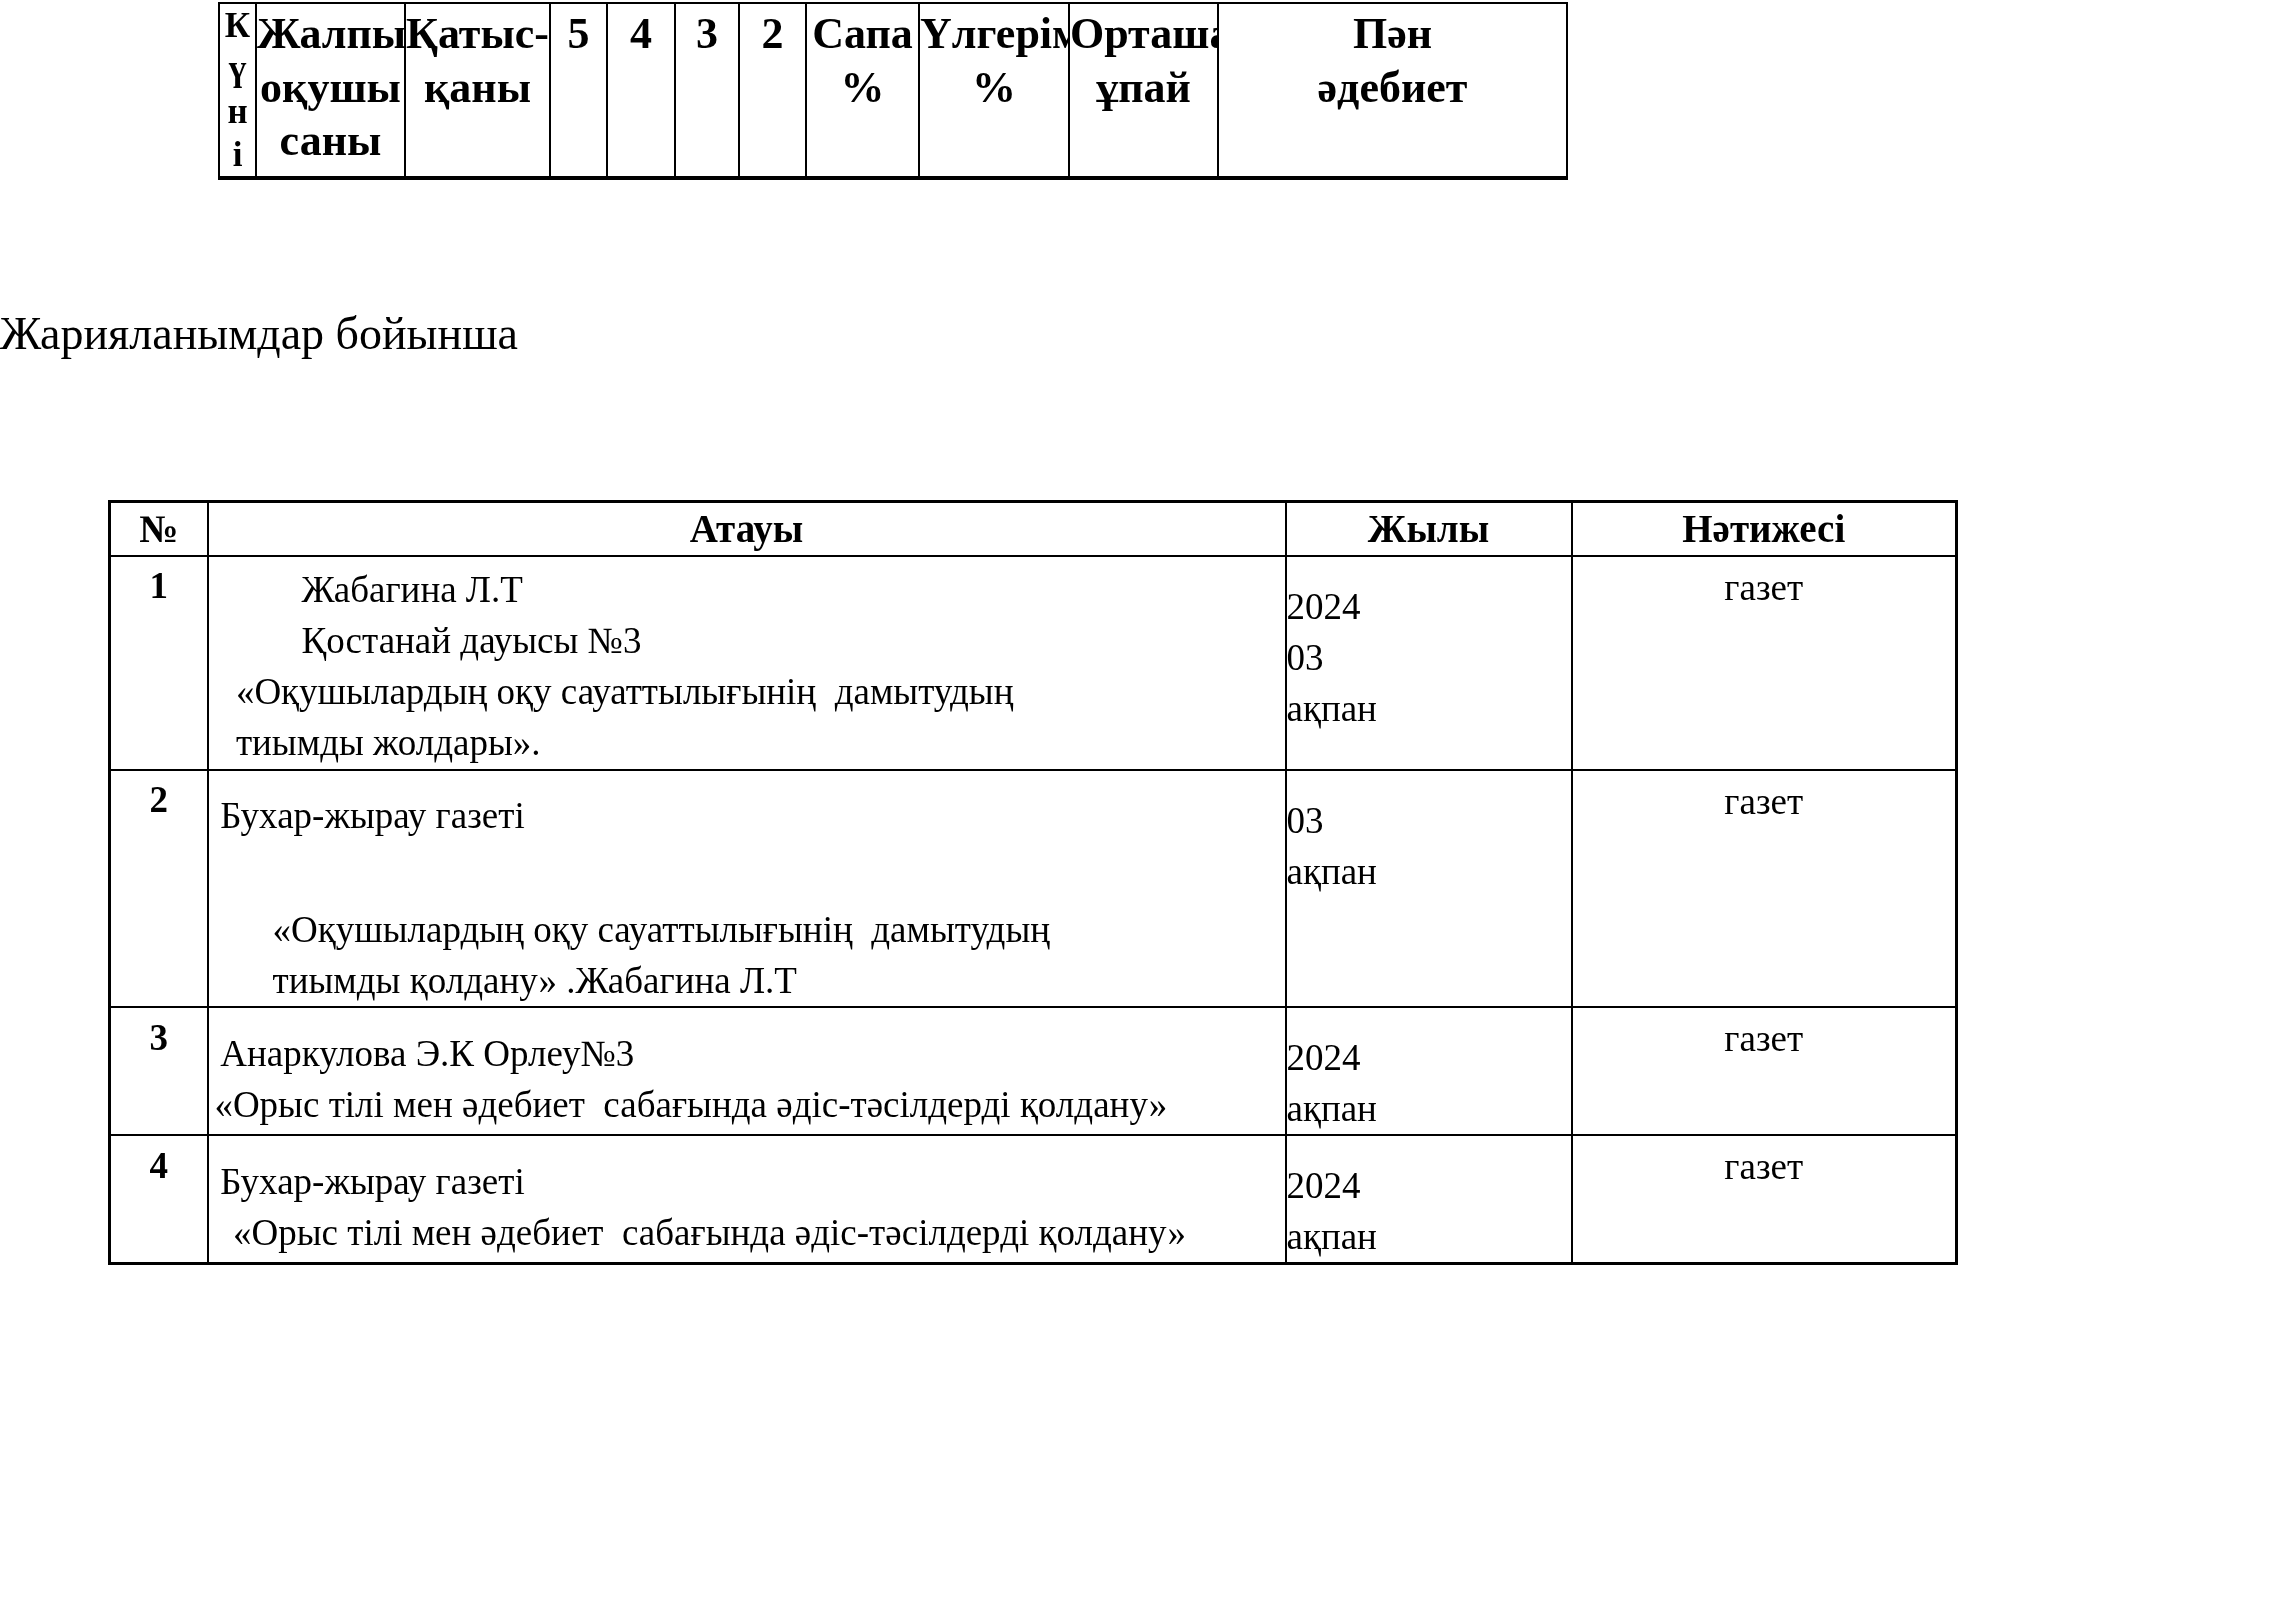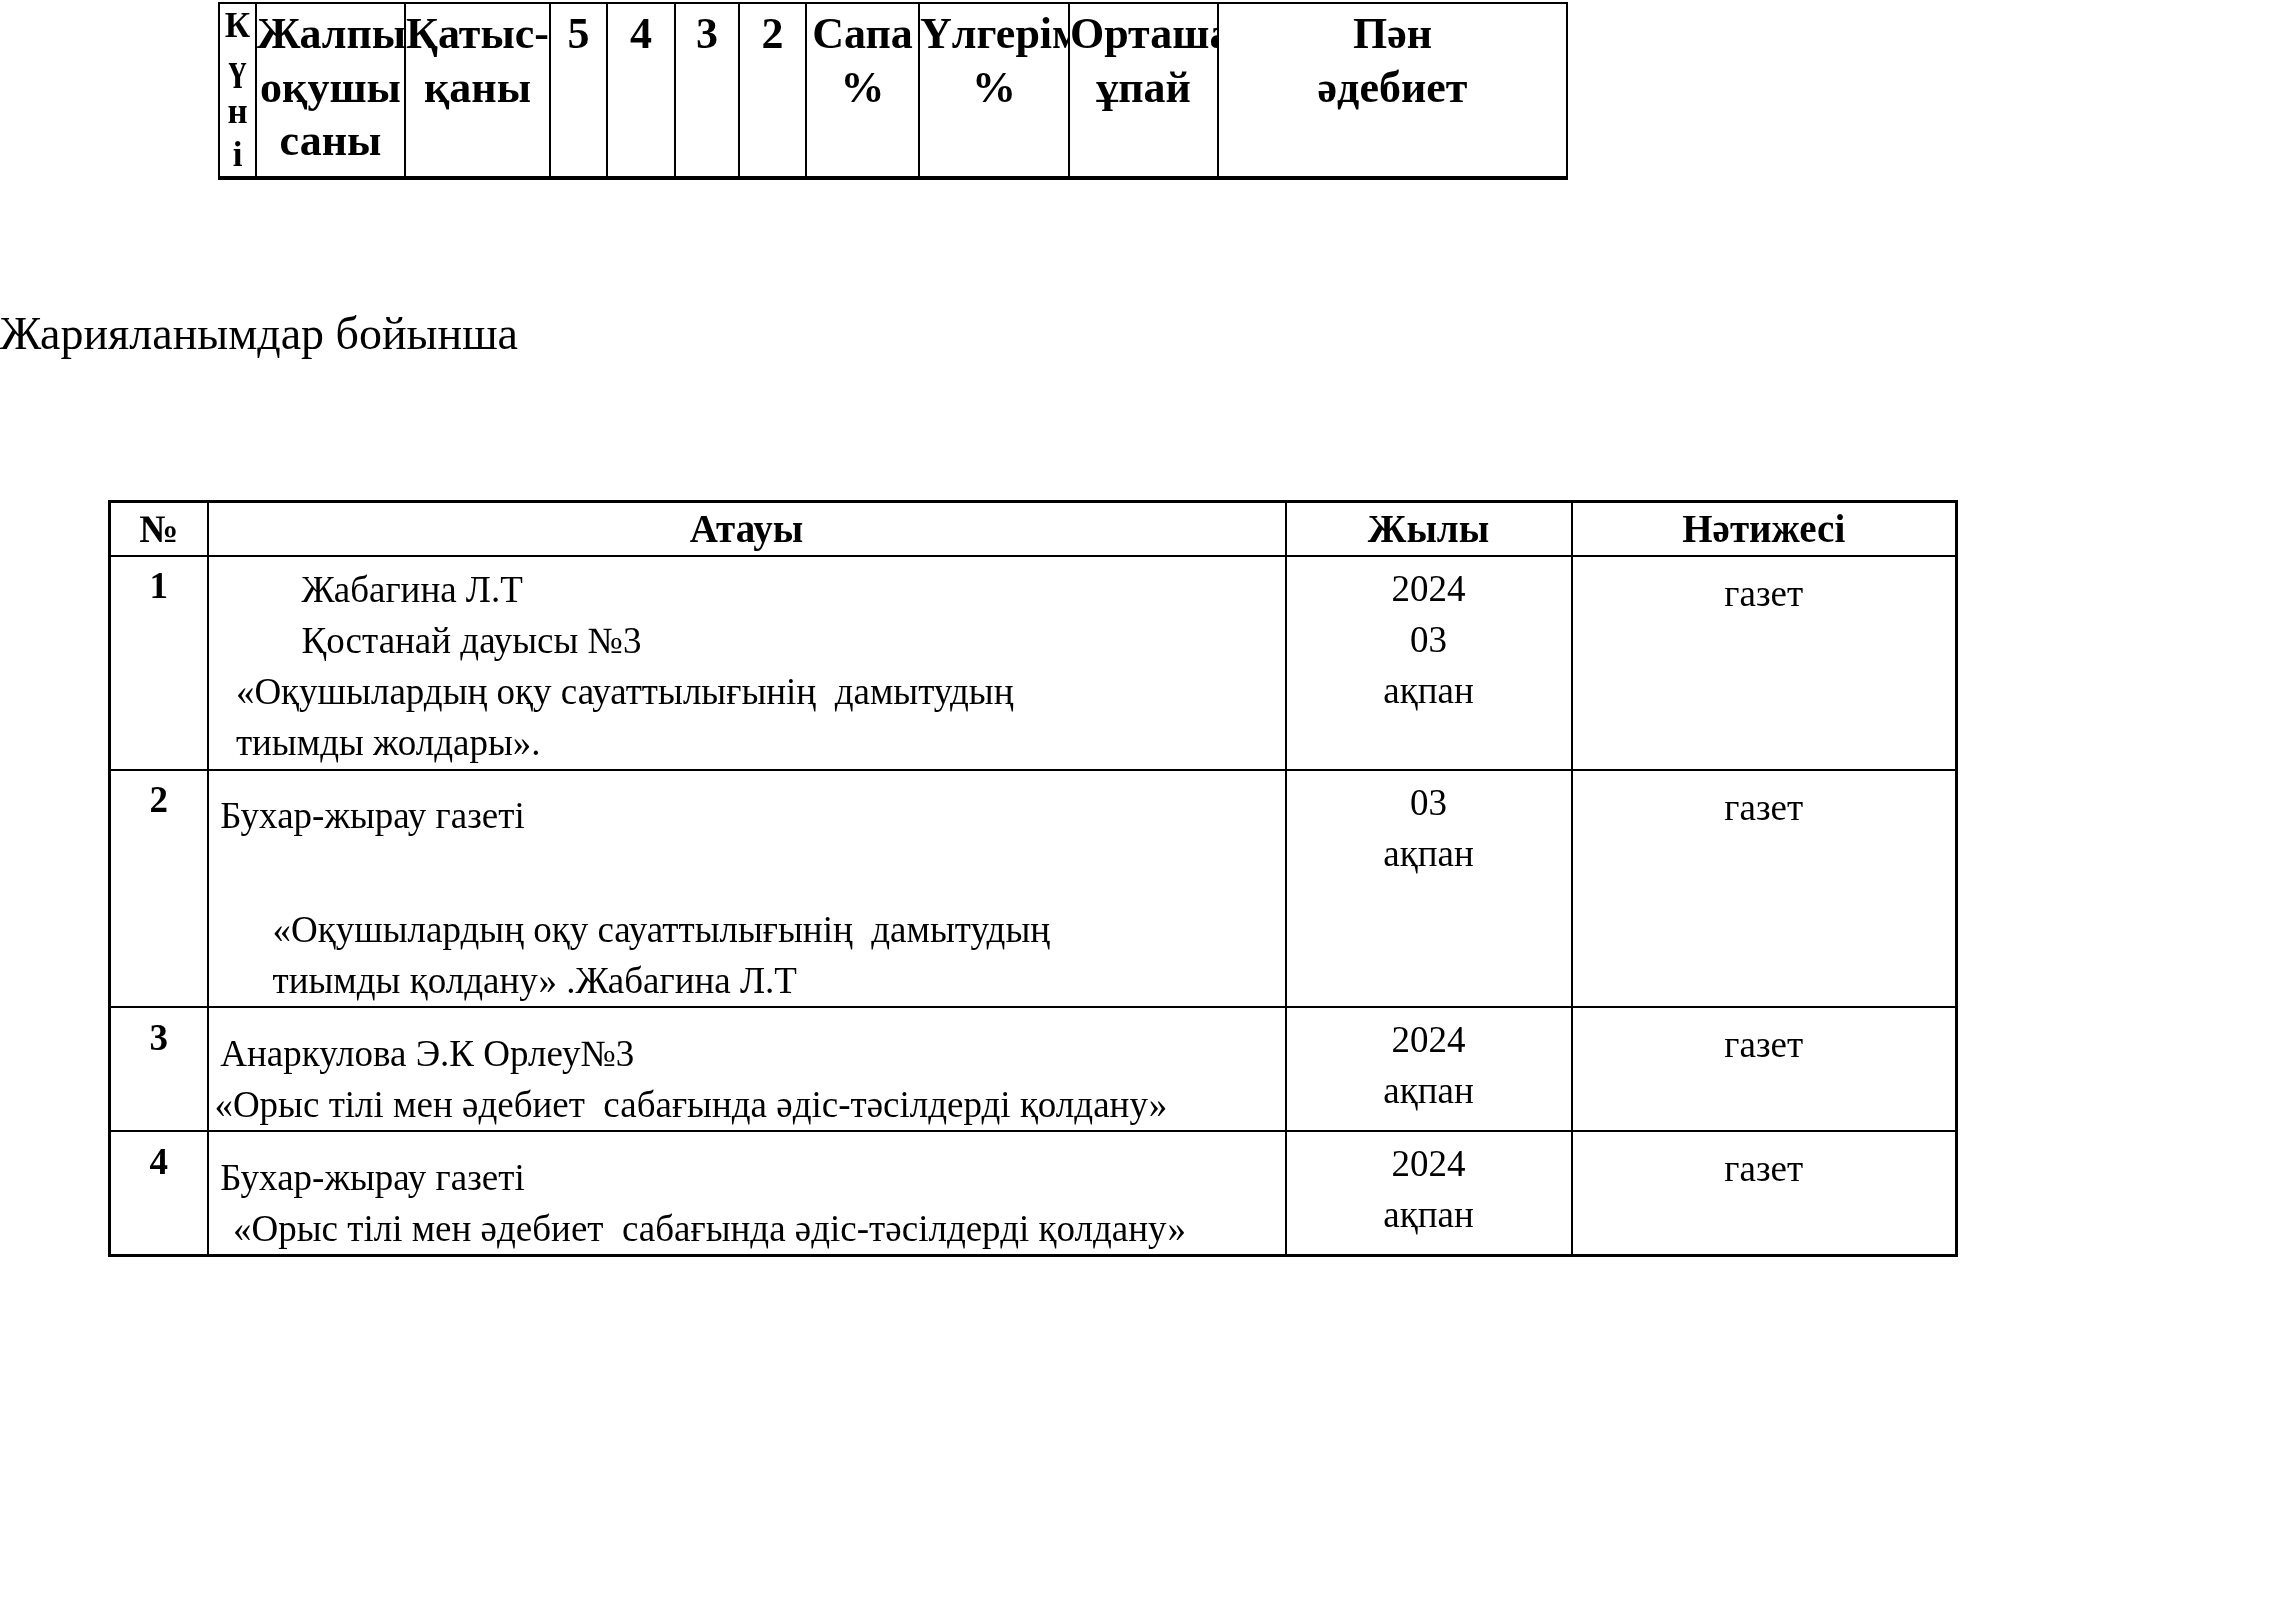--- a/index.html
+++ b/index.html
@@ -96,31 +96,30 @@
     white-space: pre;
   }
   .i6  { margin-left: 5.9px; }
   .i12 { margin-left: 11.8px; margin-top: 12px; }
   .i25 { margin-left: 24.5px; }
   .i28 { margin-left: 27.4px; }
   .i65 { margin-left: 64px; }
   .i95 { margin-left: 93px; }
   .year-cell {
     vertical-align: top;
-    text-align: center;
-    font-size: 37px;
-    padding-top: 6px;
+    font-size: 37px;
+    padding-top: 24px;
     margin-top: 23px;
   }
   .year-cell .yline { line-height: 51px; min-height: 51px; white-space: pre; }
   .result-cell {
     vertical-align: top;
     text-align: center;
     font-size: 37px;
-    padding-top: 11px;
+    padding-top: 5px;
     line-height: 51px;
   }
 </style>
 </head>
 <body>
 
 <div class="page">
 
   <table class="attendance-table">
     <colgroup>

